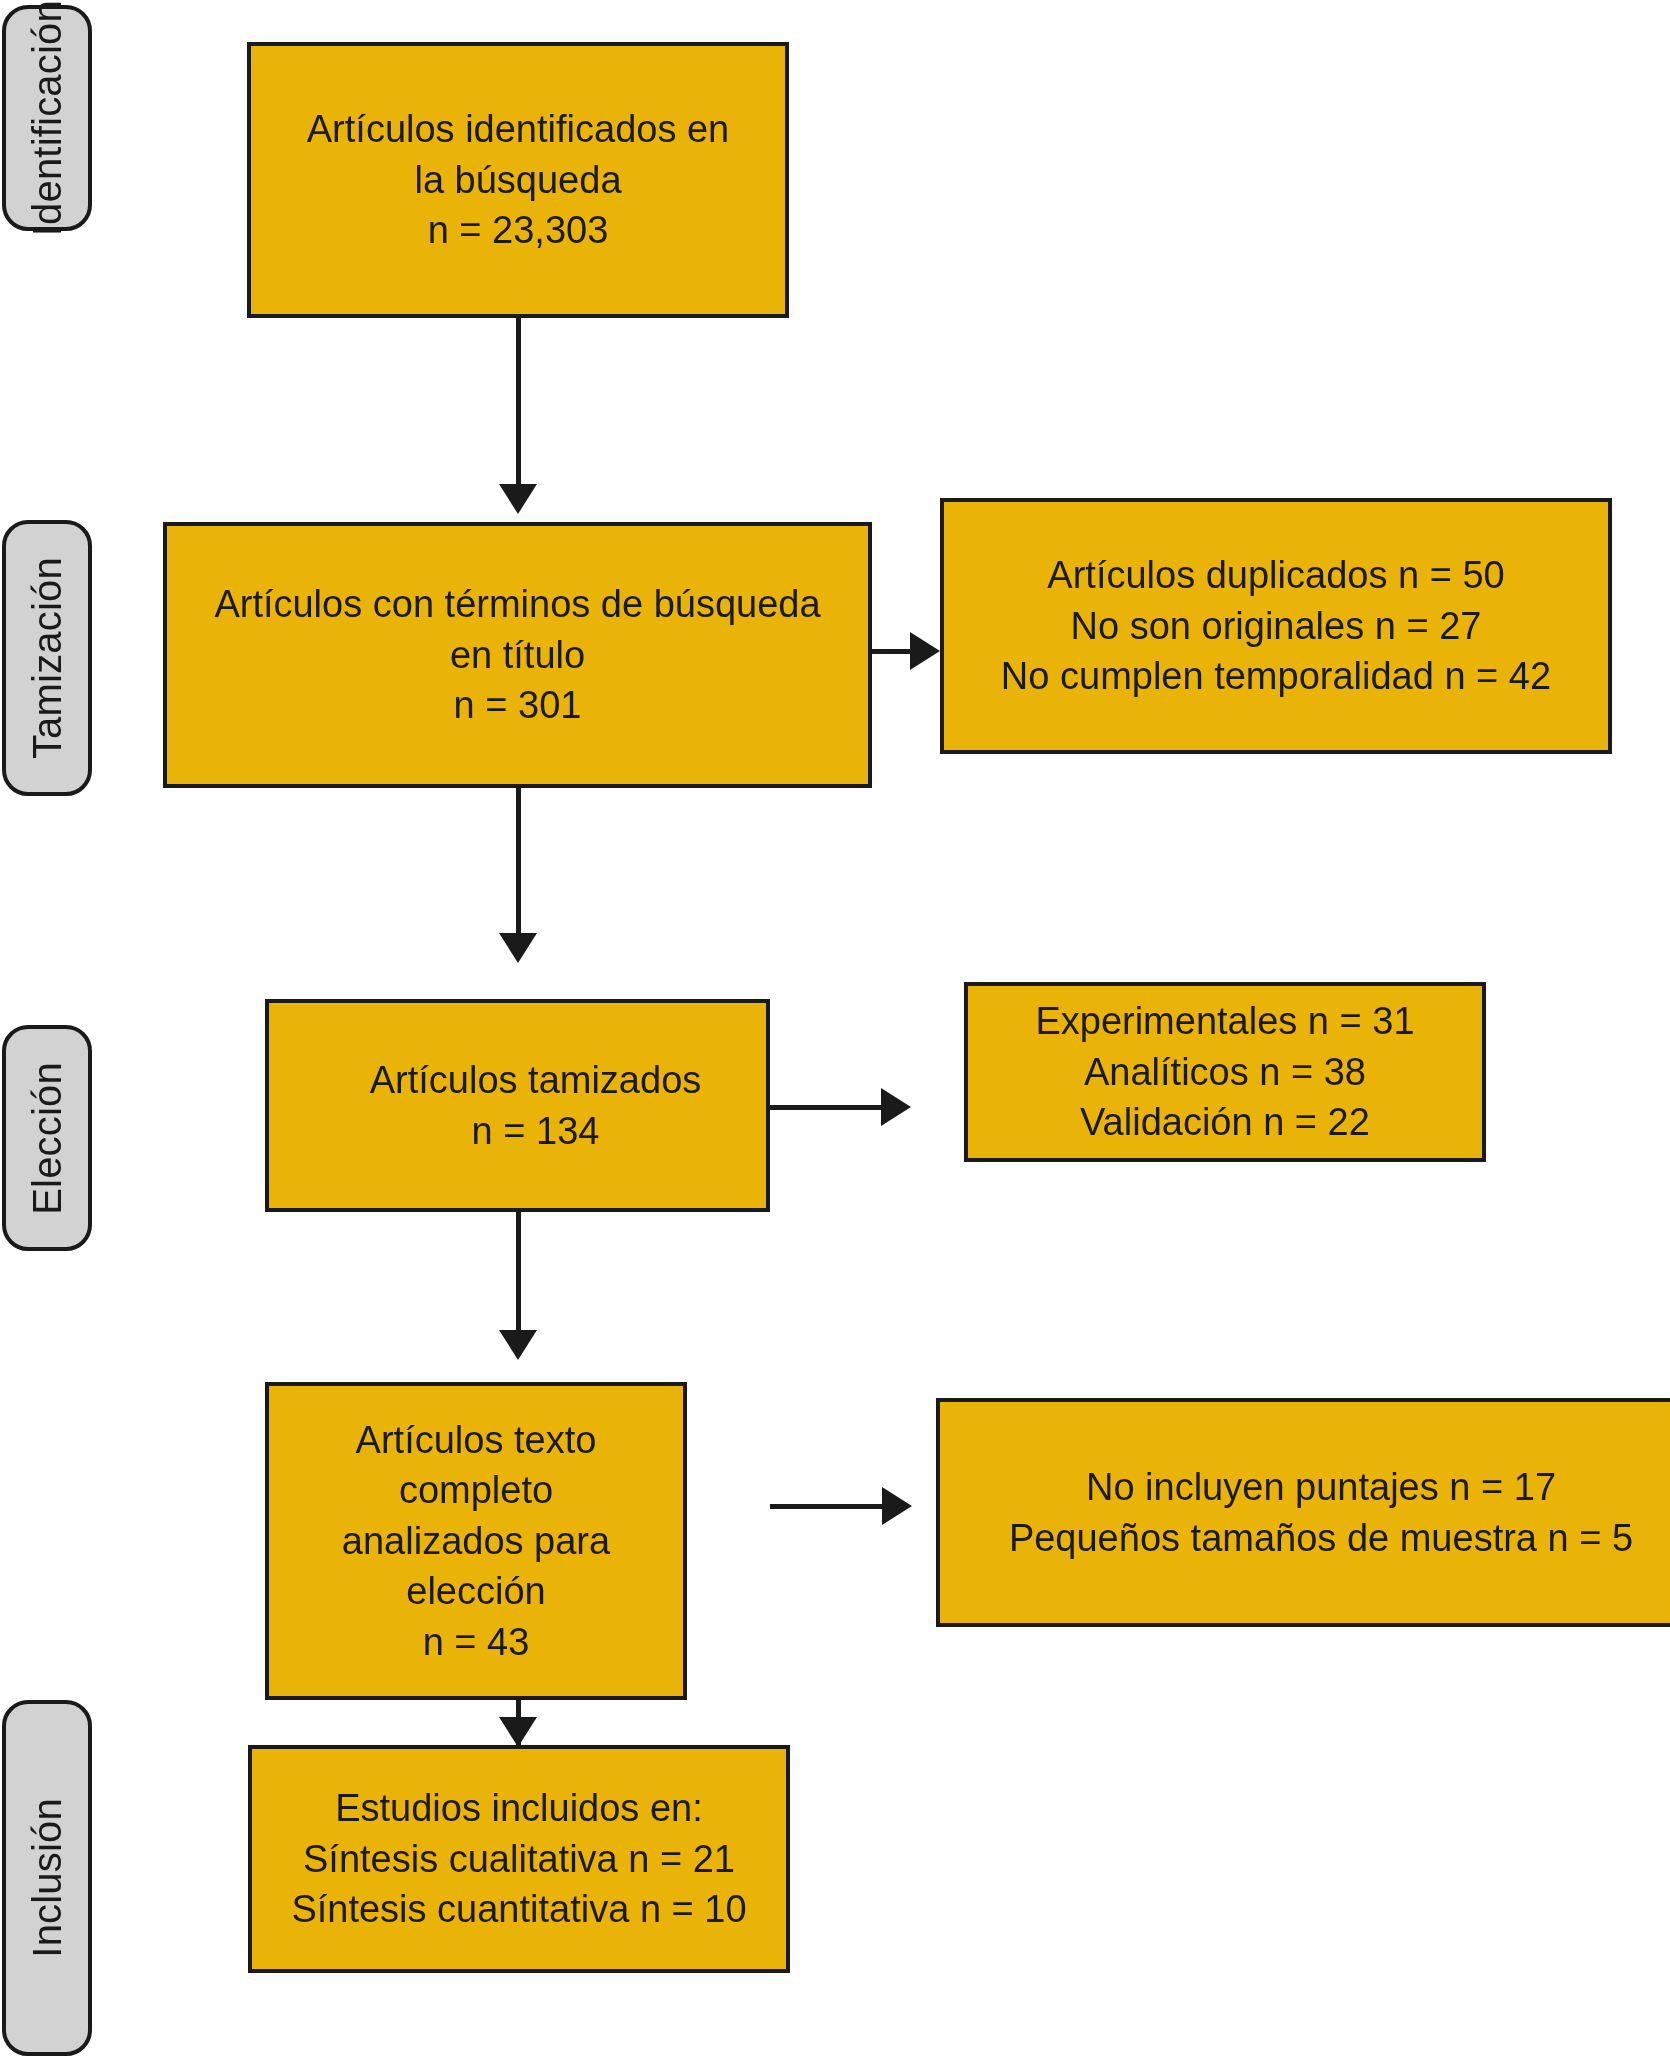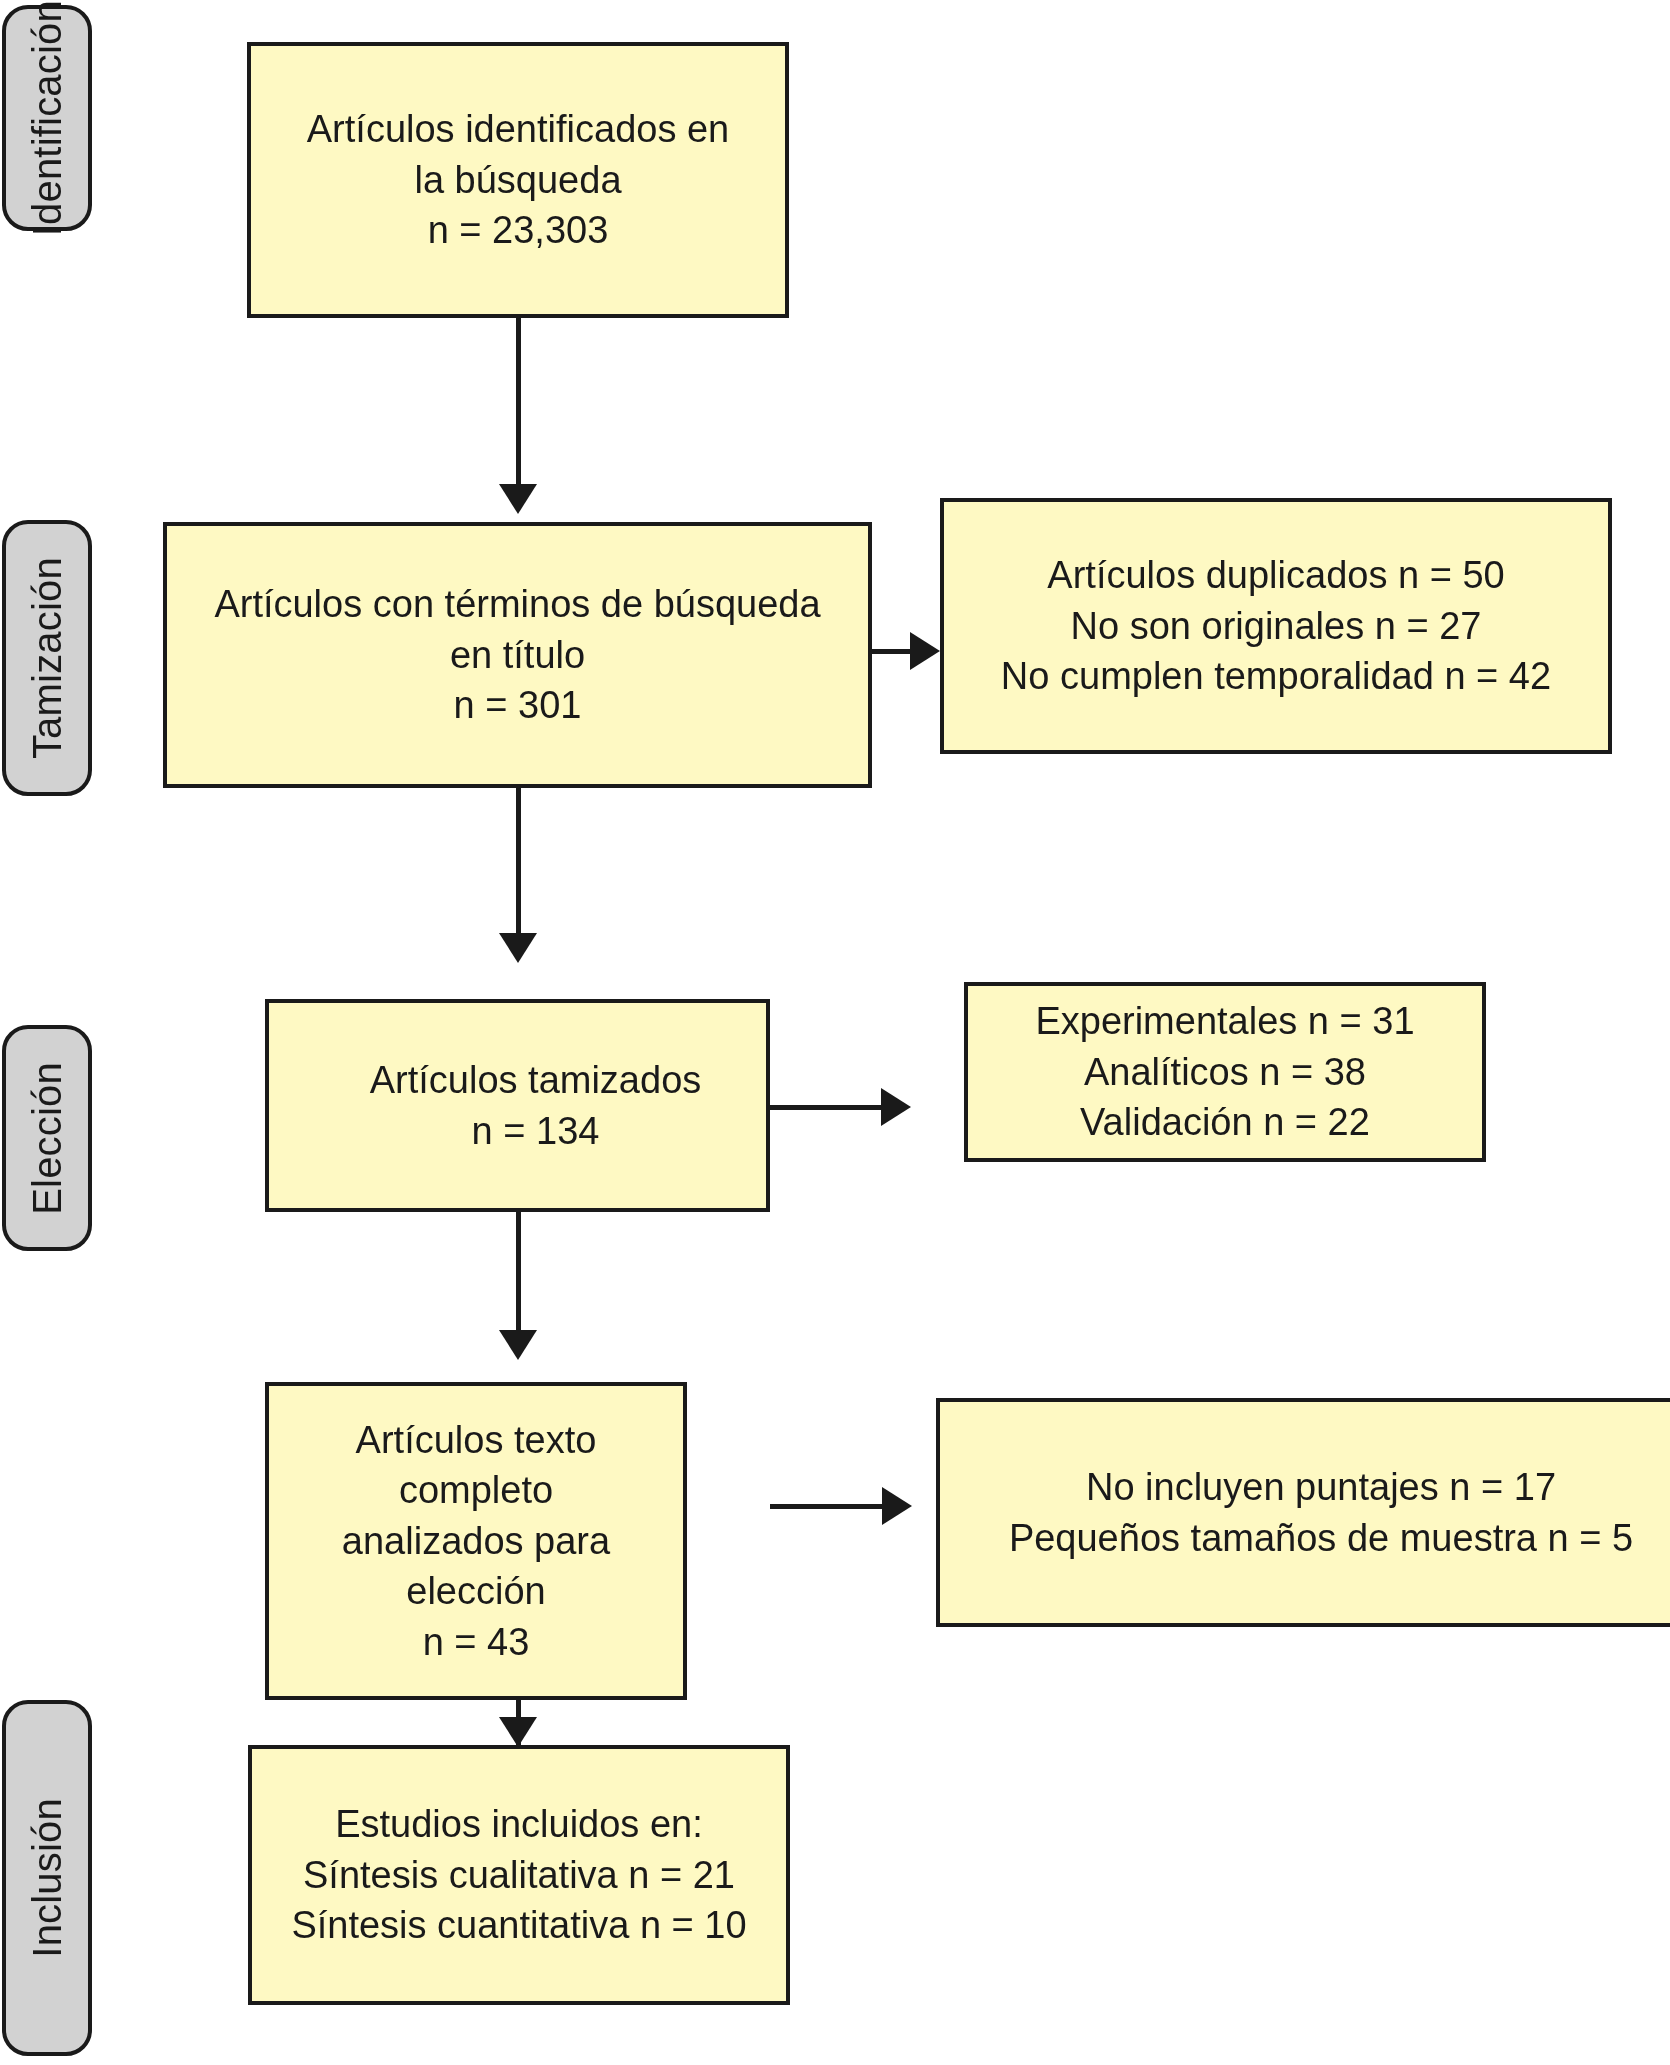--- a/index.html
+++ b/index.html
@@ -33,21 +33,21 @@
     font-size: 40px;
     color: #1a1a1a;
     letter-spacing: 0.2px;
     white-space: nowrap;
     line-height: 1;
   }
 
   
   .flow-box {
     position: absolute;
-    background: #fef9c3;
+    background: #eab308;
     border: 4px solid #1a1a1a;
     box-sizing: border-box;
     display: flex;
     align-items: center;
     justify-content: center;
   }
   .flow-box .box-text {
     font-size: 38px;
     line-height: 1.33;
     color: #1a1a1a;
@@ -159,19 +159,19 @@
     <div class="box-text">No incluyen puntajes n = 17
 Pequeños tamaños de muestra n = 5</div>
   </div>
 
   <div class="connector-h" style="left:770px; top:1504px; width:114px;"></div>
   <div class="arrow-right" style="left:882px; top:1487px;"></div>
 
   <div class="connector-v" style="left:516px; top:1700px; height:45px;"></div>
   <div class="arrow-down" style="left:499px; top:1717px;"></div>
 
-  <div class="flow-box" style="left:248px; top:1745px; width:542px; height:260px;">
+  <div class="flow-box" style="left:248px; top:1745px; width:542px; height:228px;">
     <div class="box-text">Estudios incluidos en:
 Síntesis cualitativa n = 21
 Síntesis cuantitativa n = 10</div>
   </div>
 
 </div>
 
 </body></html>

